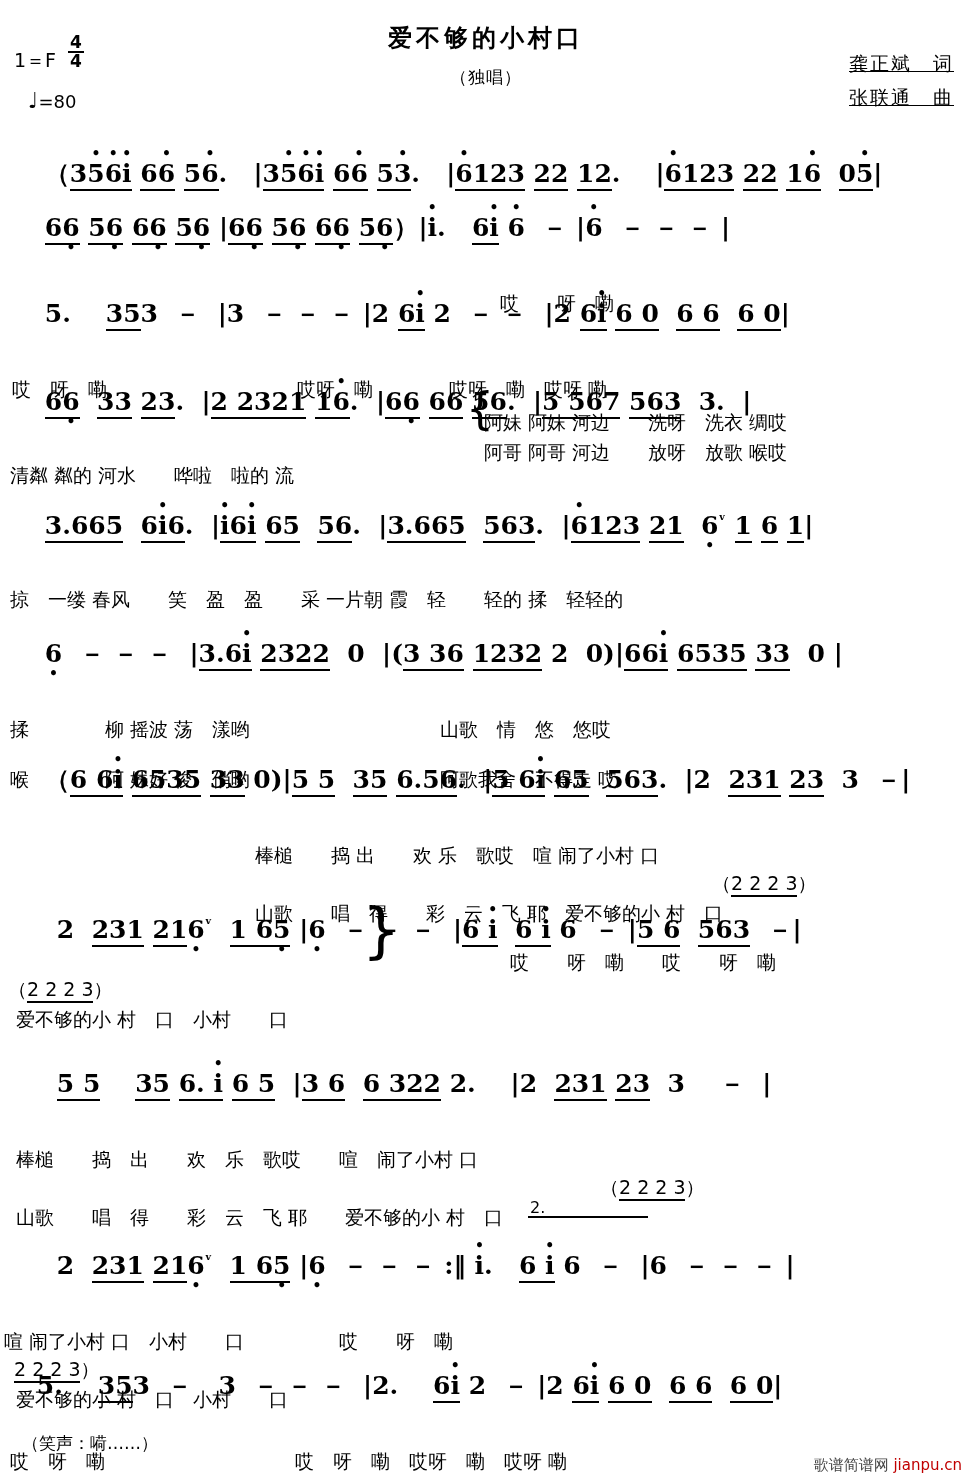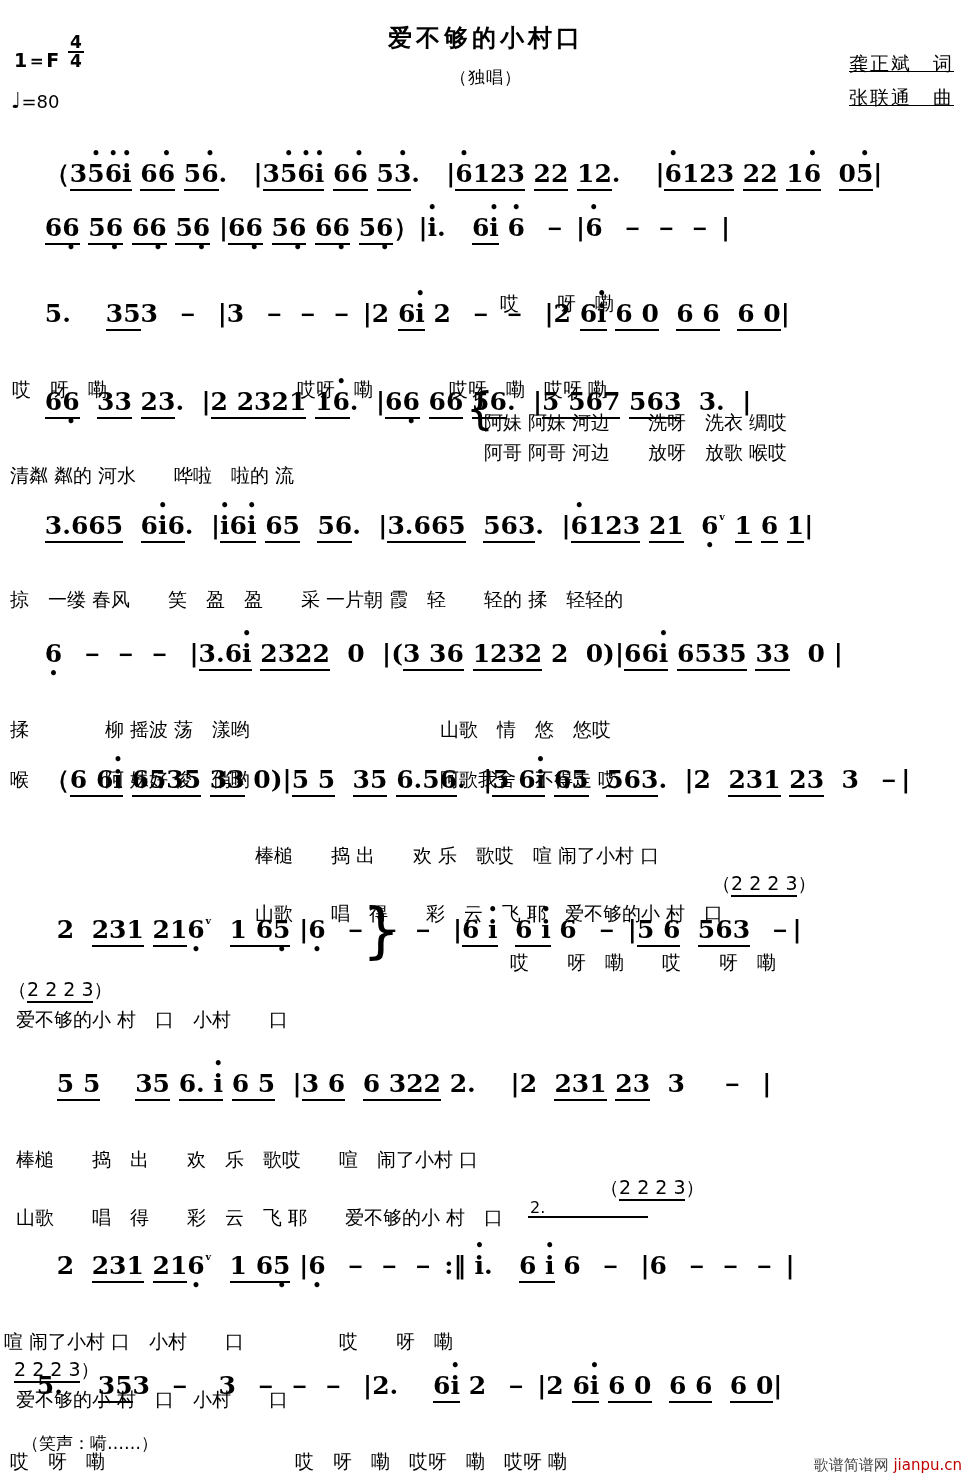--- a/index.html
+++ b/index.html
@@ -11,25 +11,25 @@
     font-size:24px;font-weight:bold;letter-spacing:4px;
     font-family:"DejaVu Serif","Liberation Serif",serif;
   }
   .subtitle{
     position:absolute;left:0;right:0;top:66px;text-align:center;
     font-size:17px;letter-spacing:1px;
   }
   .credits{position:absolute;right:18px;top:46px;text-align:right;font-size:19px;line-height:34px;letter-spacing:2px;text-decoration:underline;}
 
   .keysig{position:absolute;left:14px;top:48px;font-size:19px;}
-  .keysig .num{font-weight:bold;}
+  .keysig .num{font-weight:normal;}
   .meter{position:absolute;left:68px;top:34px;font-size:17px;font-weight:bold;text-align:center;line-height:17px;}
   .meter .top{display:block;border-bottom:2px solid #000;padding:0 2px;}
   .meter .bot{display:block;padding:0 2px;}
-  .tempo{position:absolute;left:11px;top:88px;font-size:18px;}
+  .tempo{position:absolute;left:28px;top:88px;font-size:18px;}
   .tempo .note{font-size:22px;}
 
   
   .row{position:absolute;left:0;width:836px;}
   .nts{
     font-family:"DejaVu Serif","Liberation Serif",serif;
     font-size:25px;font-weight:bold;white-space:pre;letter-spacing:0px;
   }
   .lyr{
     font-size:19px;white-space:pre;letter-spacing:0px;

